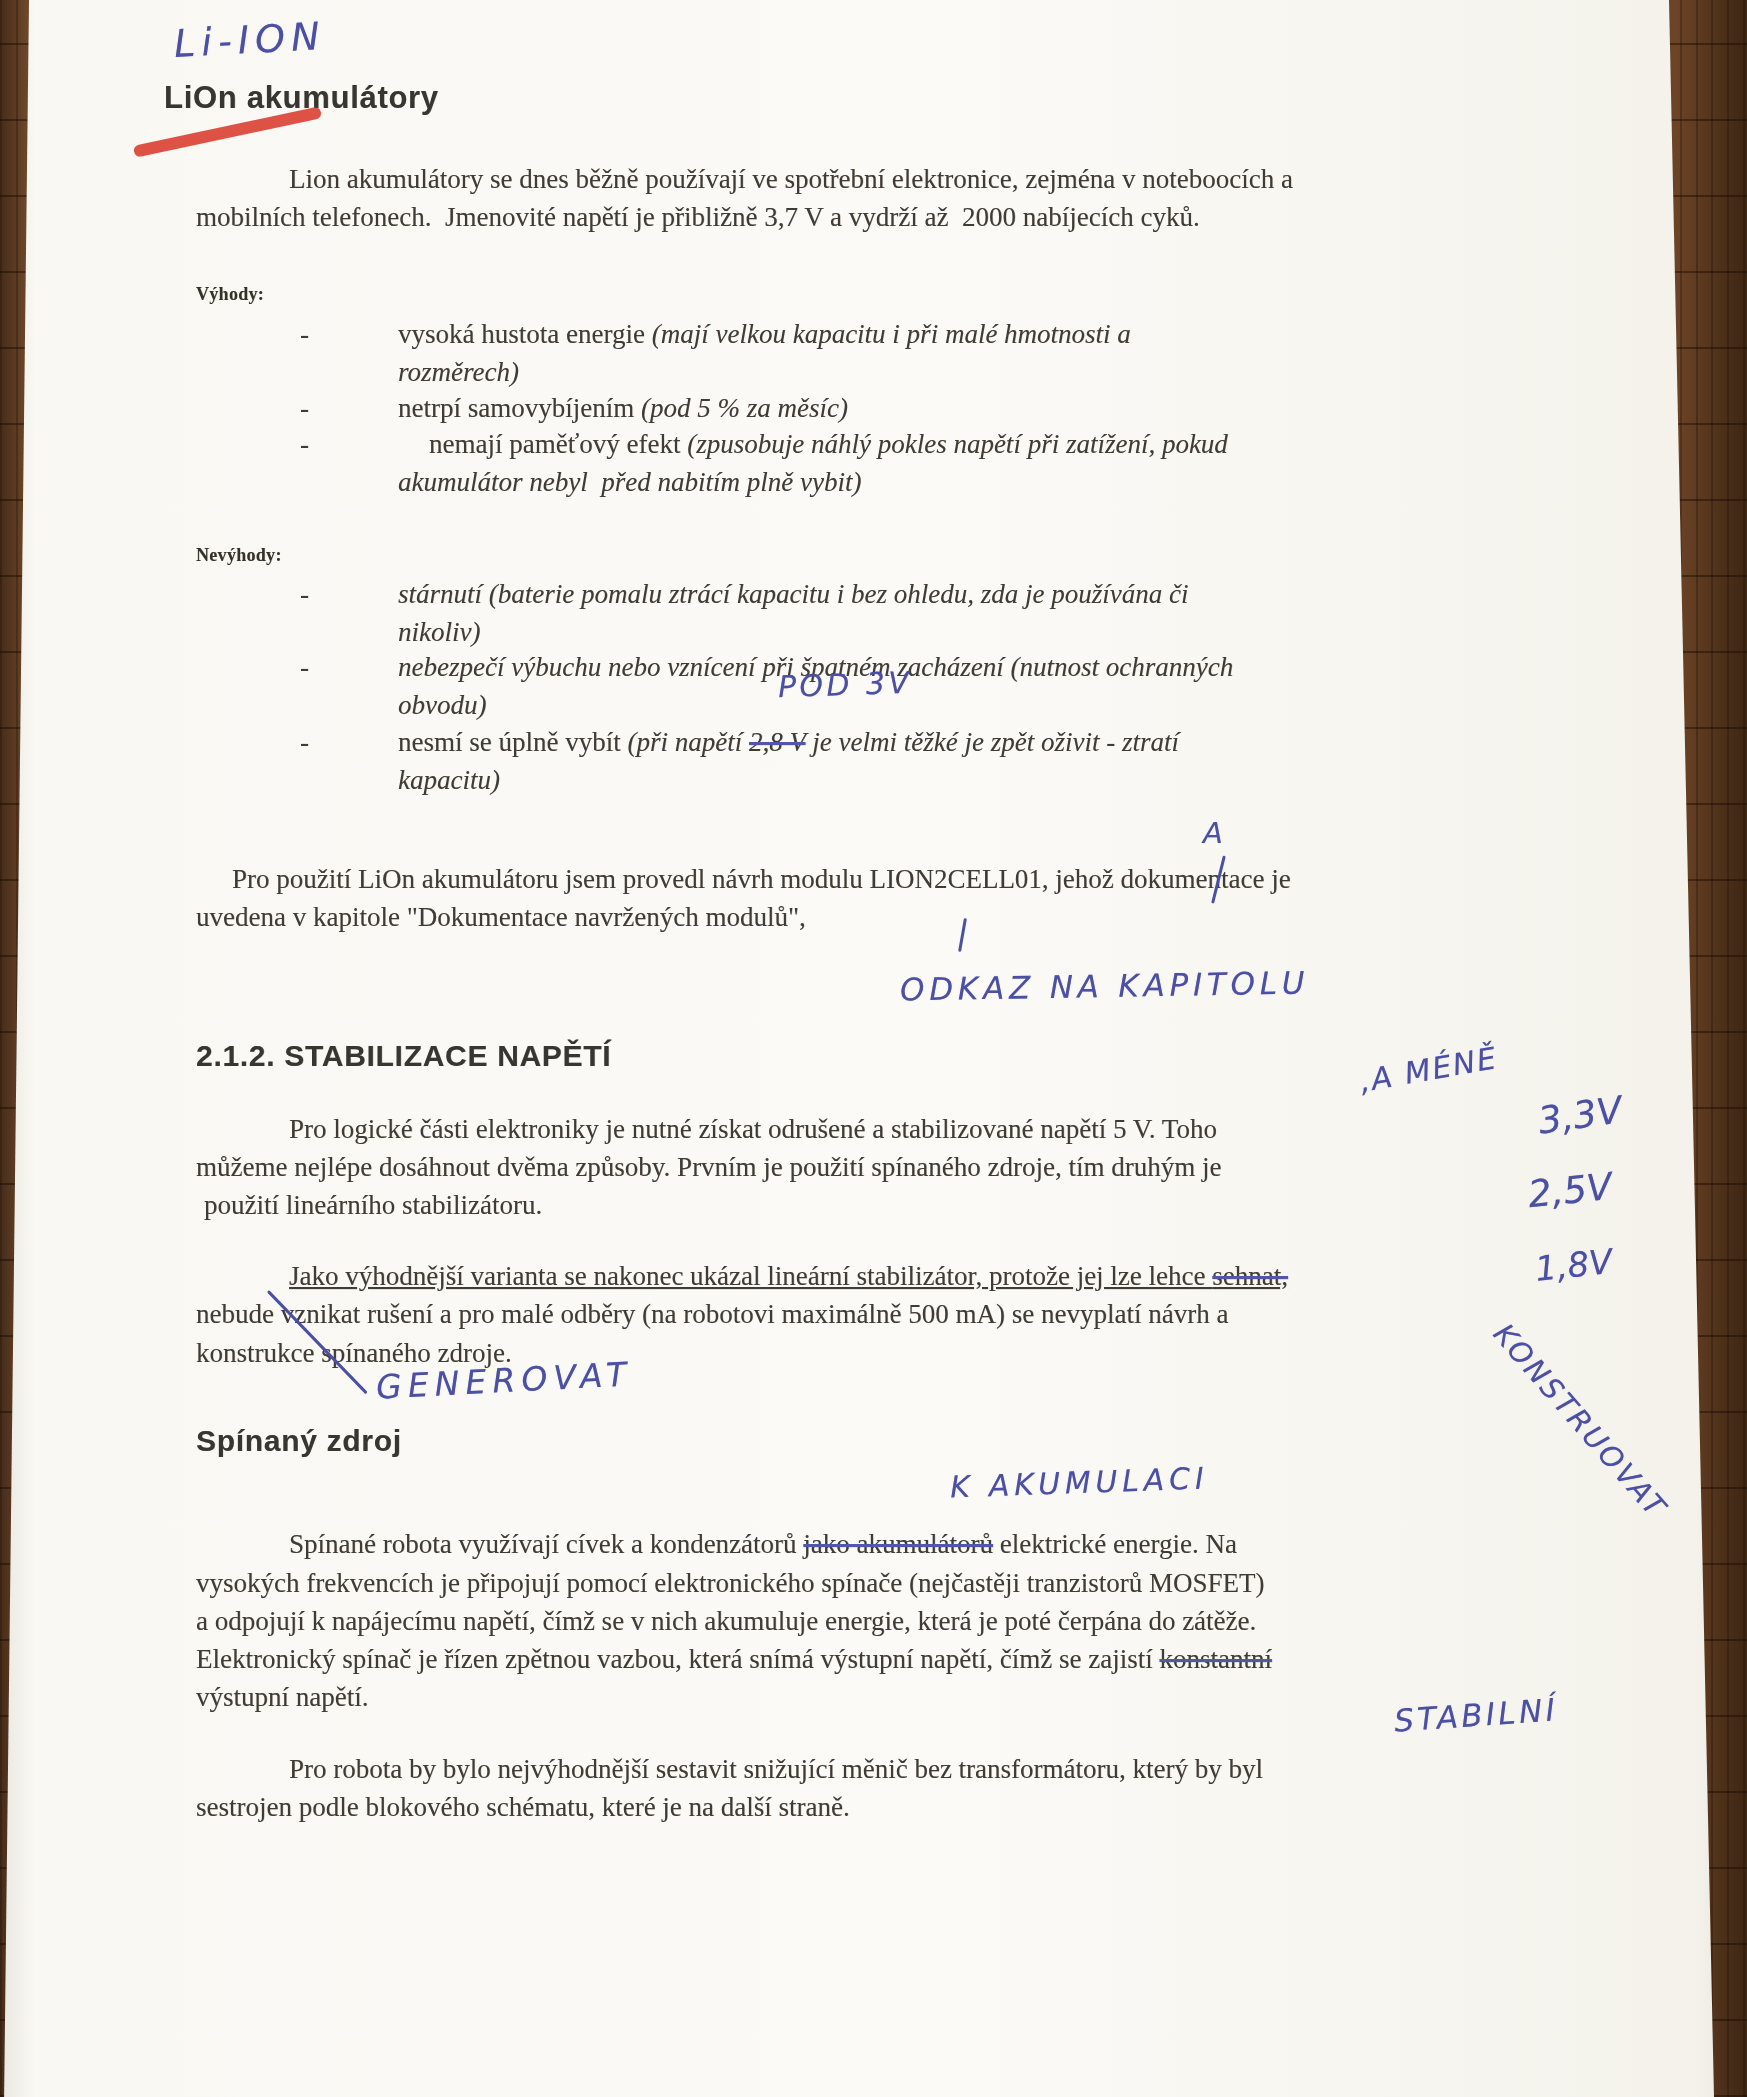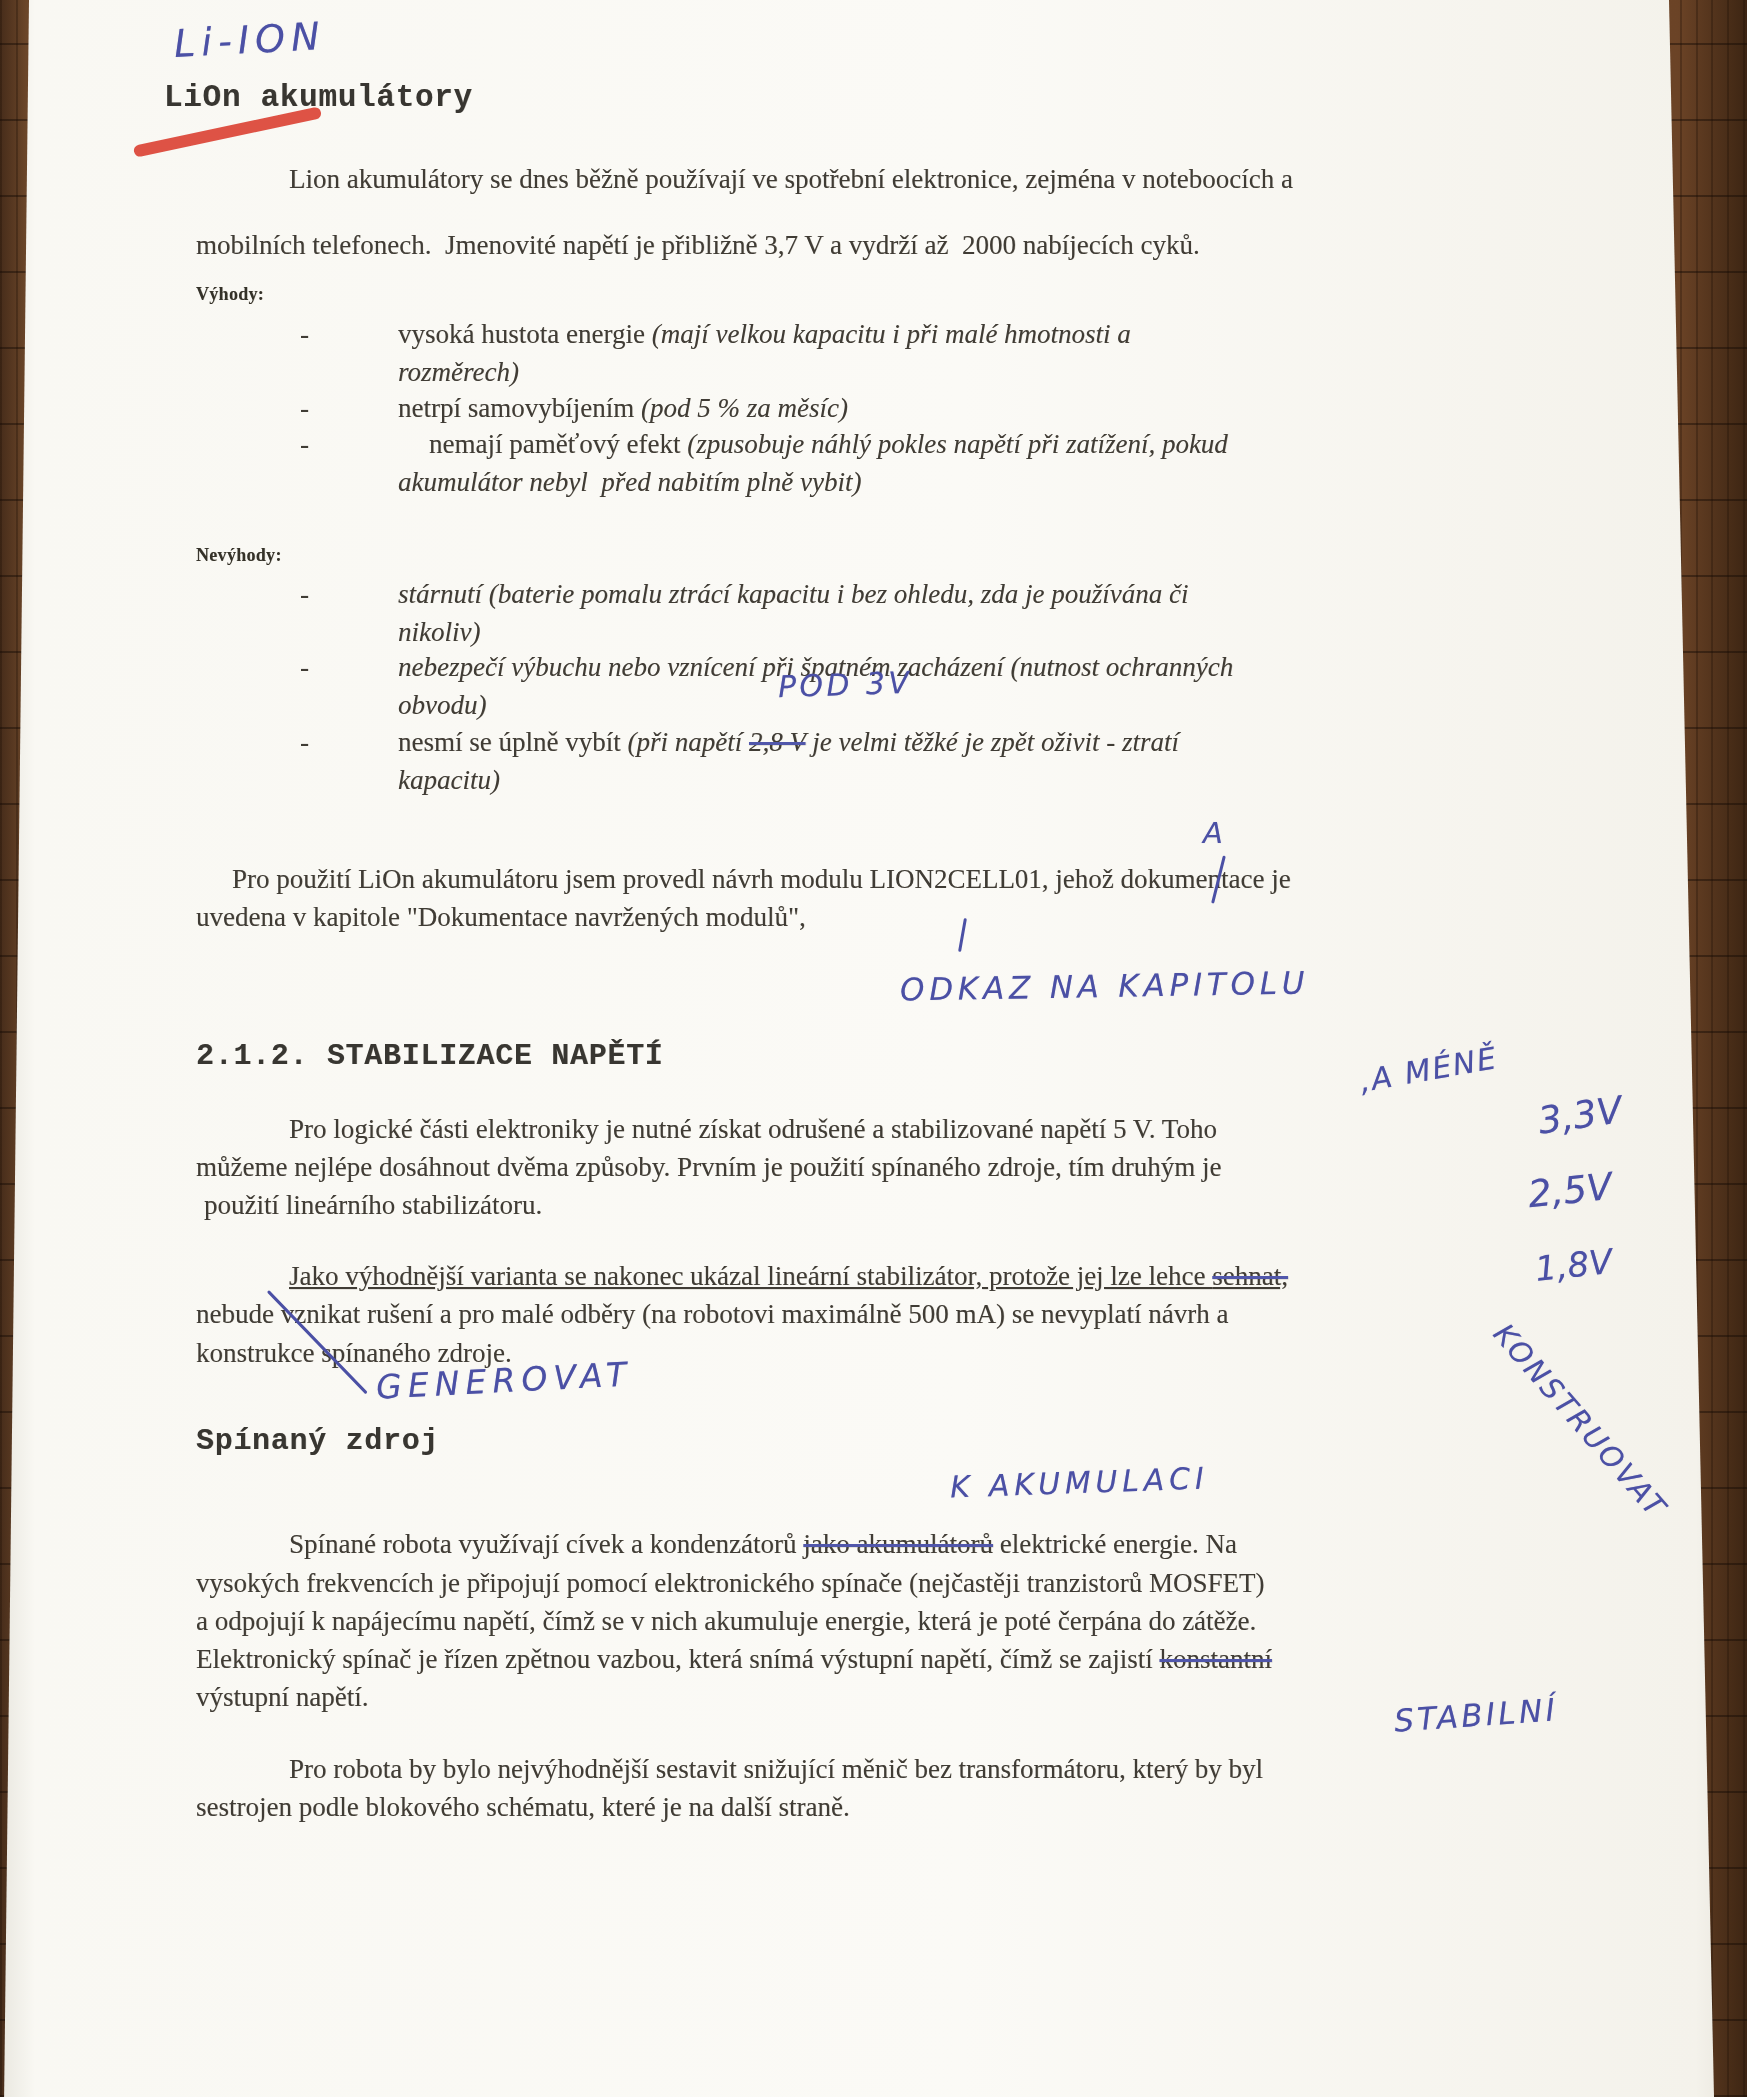--- a/index.html
+++ b/index.html
@@ -18,21 +18,21 @@
   }
   .ln{
     position:absolute;white-space:pre;line-height:1;
     font-family:"Liberation Serif",serif;font-size:27px;color:#403c35;
     text-shadow:0.4px 0.4px 0.5px rgba(90,80,65,0.35);
   }
   .it{font-style:italic;}
   .lbl{font-weight:bold;font-size:18px;color:#343128;letter-spacing:0.3px;}
   .h-sans{
     position:absolute;white-space:pre;line-height:1;
-    font-family:Liberation Mono, monospace;font-weight:bold;color:#383631;
+    font-family:Liberation Sans, sans-serif;font-weight:bold;color:#383631;
     text-shadow:0.4px 0.4px 0.5px rgba(80,75,65,0.4);letter-spacing:0.7px;text-align:right;
   }
   .strike{text-decoration:line-through;text-decoration-color:#5157ab;text-decoration-thickness:2.7px;}
   .hw{
     position:absolute;white-space:pre;line-height:1;
     font-family:"DejaVu Sans",sans-serif;font-style:italic;color:#4b50a5;
     text-shadow:0 0 0.7px rgba(75,80,165,0.5);
   }
   .stroke{position:absolute;background:#4b50a5;border-radius:2px;}
   .redstroke{position:absolute;background:#d93a2b;border-radius:6.8px;opacity:0.87;}
@@ -42,21 +42,21 @@
 
 <div class="scene">
   <div class="paper"></div>
 
   <div class="hw" style="left:174px;top:20.5px;font-size:38px;letter-spacing:6.1px;transform:rotate(-3deg);">Li-ION</div>
 
   <div class="h-sans" style="left:164px;top:82px;font-size:31px;">LiOn akumulátory</div>
   <div class="redstroke" style="left:132px;top:126px;width:191px;height:12.3px;transform:rotate(-12deg);"></div>
 
   <div class="ln" style="left:289px;top:166px;">Lion akumulátory se dnes běžně používají ve spotřební elektronice, zejména v noteboocích a</div>
-  <div class="ln" style="left:196px;top:204px;margin-top:28px;">mobilních telefonech.  Jmenovité napětí je přibližně 3,7 V a vydrží až  2000 nabíjecích cyků.</div>
+  <div class="ln" style="left:196px;top:204px;">mobilních telefonech.  Jmenovité napětí je přibližně 3,7 V a vydrží až  2000 nabíjecích cyků.</div>
 
   <div class="ln lbl" style="left:196px;top:285px;">Výhody:</div>
   <div class="ln" style="left:300px;top:321px;">-</div>
   <div class="ln" style="left:398px;top:321px;"><span>vysoká hustota energie </span><span class="it">(mají velkou kapacitu i při malé hmotnosti a</span></div>
   <div class="ln it" style="left:398px;top:359px;">rozměrech)</div>
   <div class="ln" style="left:300px;top:395px;">-</div>
   <div class="ln" style="left:398px;top:395px;"><span>netrpí samovybíjením </span><span class="it">(pod 5 % za měsíc)</span></div>
   <div class="ln" style="left:300px;top:431px;">-</div>
   <div class="ln" style="left:414px;top:431px;margin-left:15px;"><span>nemají paměťový efekt </span><span class="it">(zpusobuje náhlý pokles napětí při zatížení, pokud</span></div>
   <div class="ln it" style="left:398px;top:469px;">akumulátor nebyl  před nabitím plně vybit)</div>

